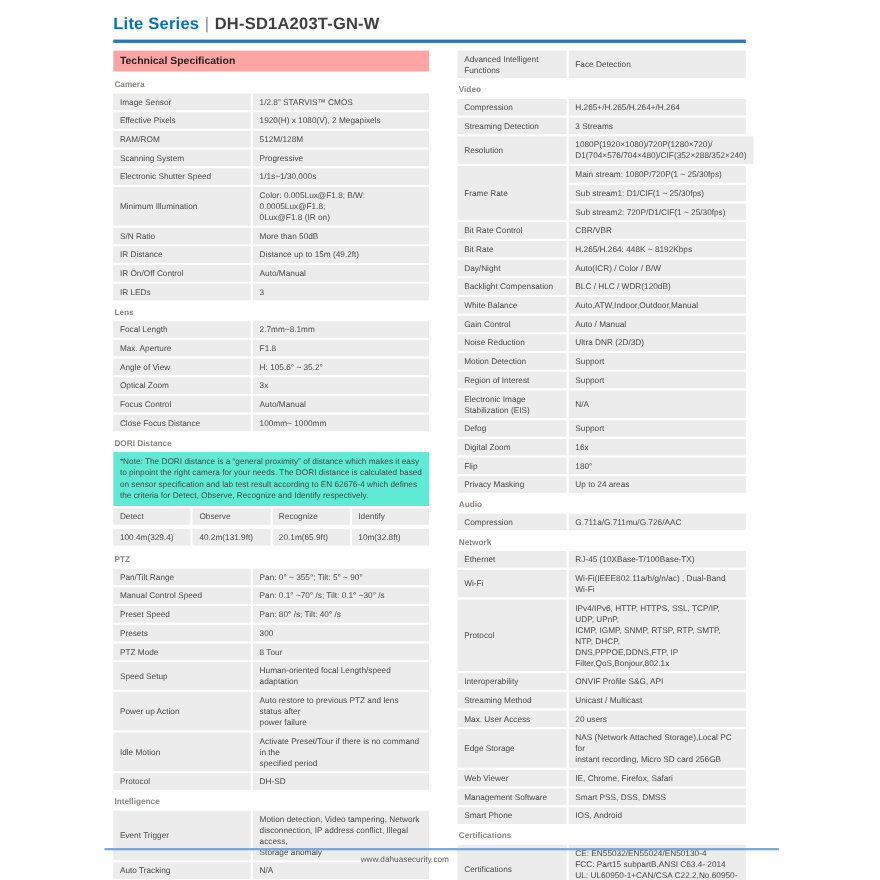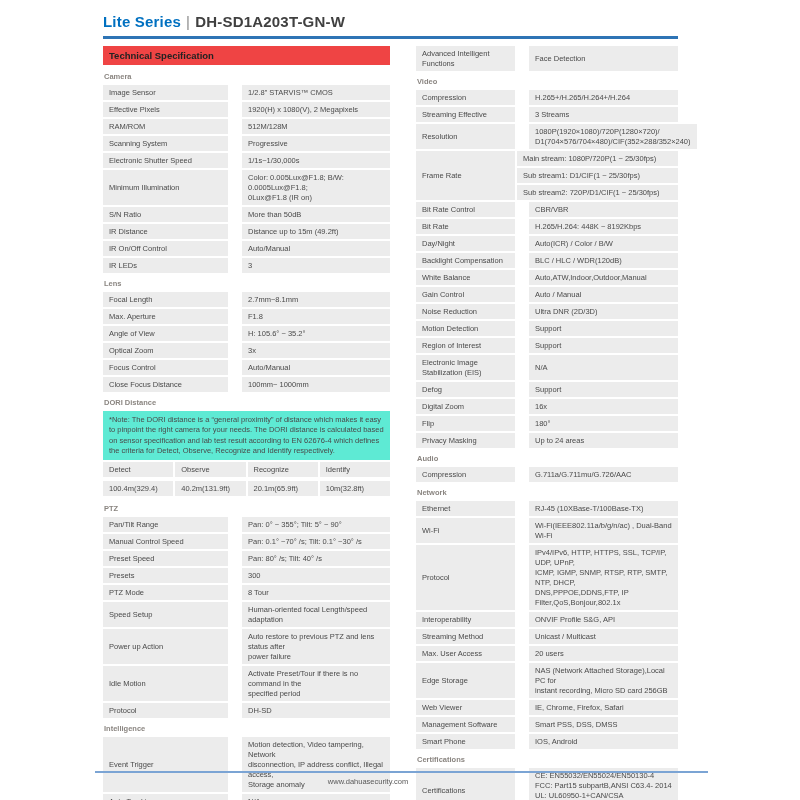--- a/index.html
+++ b/index.html
@@ -8,28 +8,28 @@
     font-family:"Liberation Sans", sans-serif;color:#4a4a4a;overflow:hidden;
   }
   .page-title{position:absolute;left:103px;top:13px;font-size:15px;font-weight:600;letter-spacing:.2px;text-align:right;}
   .page-title .series{color:#0070c0;}
   .page-title .sep{color:#8c8c8c;font-weight:400;padding:0 5px;}
   .page-title .model{color:#404040;}
   .title-rule{position:absolute;left:103px;top:36px;width:575px;height:3px;background:#2e74b5;}
   .columns{position:absolute;left:103px;top:46px;width:575px;display:flex;gap:26px;align-items:flex-start;}
   .col-left{width:287px;flex:none;}
   .col-right{width:262px;flex:none;}
-  .spec-header{background:#ef4444;color:#222222;font-weight:700;font-size:9.5px;line-height:11px;padding:4px 6px;margin-bottom:3px;}
+  .spec-header{background:#fca5a5;color:#222222;font-weight:700;font-size:9.5px;line-height:11px;padding:4px 6px;margin-bottom:3px;}
   .section-title{color:#8a8580;font-size:7.5px;line-height:10px;font-weight:700;padding:4px 1px 3px 1px;}
   .row{display:flex;gap:2px;margin-bottom:2px;align-items:stretch;}
   .cell{background:#ececec;padding:2.5px 6px;font-size:7.5px;line-height:10px;display:flex;align-items:center;box-sizing:border-box;}
   .label{flex:none;}
   .col-left .label{width:125px;}
   .col-right .label{width:99px;}
-  .value{flex:1;white-space:pre-line;margin-left:12px;}
+  .value{flex:1;white-space:pre-line;}
   .value-stack{flex:1;display:flex;flex-direction:column;gap:2px;}
   .value-stack .cell{flex:1;white-space:pre-line;}
   .note-cell{background:#5eead4;padding:3.5px 6px;font-size:7.5px;line-height:10.5px;margin-bottom:2px;white-space:normal;color:#4a4a4a;}
   .dori-row{display:flex;gap:2px;margin-bottom:4px;}
   .dori-row .cell{flex:1;}
   .footer-rule{position:absolute;left:95px;top:771px;width:613px;height:2px;background:#7ba4d4;}
   .footer-text{position:absolute;left:0;top:777px;width:736px;text-align:center;font-size:7.5px;color:#595959;}
 </style>
 </head>
 <body>
@@ -180,21 +180,21 @@
       <div class="row">
         <div class="cell label">Advanced Intelligent Functions</div>
         <div class="cell value">Face Detection</div>
       </div>
       <div class="section-title">Video</div>
       <div class="row">
         <div class="cell label">Compression</div>
         <div class="cell value">H.265+/H.265/H.264+/H.264</div>
       </div>
       <div class="row">
-        <div class="cell label">Streaming Effective</div>
+        <div class="cell label">Streaming Detection</div>
         <div class="cell value">3 Streams</div>
       </div>
       <div class="row">
         <div class="cell label">Resolution</div>
         <div class="cell value">1080P(1920×1080)/720P(1280×720)/
 D1(704×576/704×480)/CIF(352×288/352×240)</div>
       </div>
       <div class="row">
         <div class="cell label">Frame Rate</div>
         <div class="value-stack">

